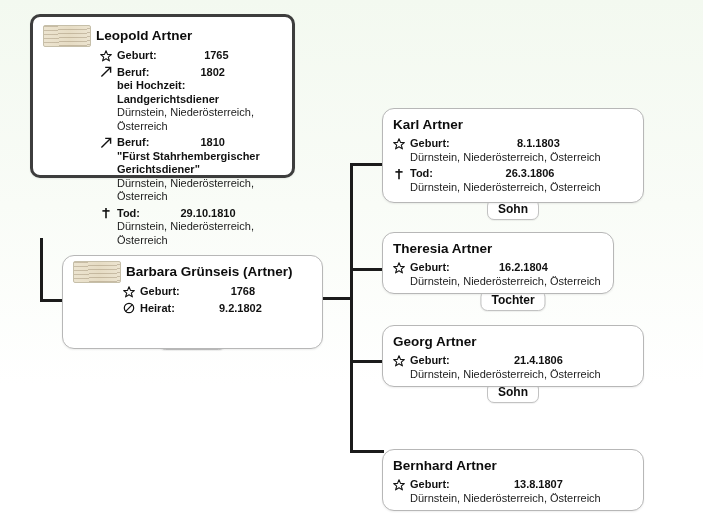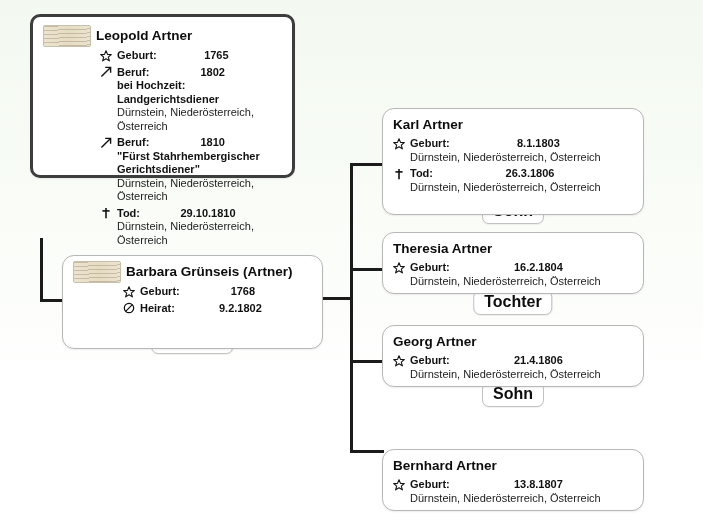--- a/index.html
+++ b/index.html
@@ -72,21 +72,21 @@
   .fact-place{padding-left:17px;line-height:13.5px;color:#1c1c1c;}
   .indent-main{margin-left:57px;}
   .indent-spouse{margin-left:50px;}
   .badge{
     position:absolute;
     transform:translateX(-50%);
     background:#ffffff;
     border:1.5px solid #c2c2c2;
     border-radius:7px;
     padding:2px 10px 3px;
-    font-size:16px;
+    font-size:12px;
     font-weight:700;
     color:#0d0d0d;
     z-index:2;
     white-space:nowrap;
     box-shadow:0 1px 1px rgba(0,0,0,0.06);
   }
 </style>
 </head>
 <body>
 
@@ -193,21 +193,21 @@
                 <line x1="2.7" y1="9.3" x2="9.3" y2="2.7" stroke="#111" stroke-width="1.2"></line>
               </svg>
             </span>
             <span class="fact-label">Heirat:</span>
             <span class="fact-value">9.2.1802</span>
           </div>
         </div>
       </div>
   </div>
 
-  <div class="card" style="left:382px;top:108px;width:262px;height:107px;">
+  <div class="card" style="left:382px;top:108px;width:262px;height:95px;">
     <div class="card-head">
       <div class="card-title">Karl Artner</div>
     </div>
     <div class="facts">
         <div class="fact">
           <div class="fact-row">
             <span class="fact-icon">
               <svg width="12" height="12" viewBox="0 0 12 12">
                 <path d="M6 0.8 L7.5 4.4 L11.3 4.6 L8.3 7.1 L9.4 10.9 L6 8.7 L2.6 10.9 L3.7 7.1 L0.7 4.6 L4.5 4.4 Z" fill="none" stroke="#111" stroke-width="1.1" stroke-linejoin="round"></path>
               </svg>
@@ -226,21 +226,21 @@
               </svg>
             </span>
             <span class="fact-label">Tod:</span>
             <span class="fact-value">26.3.1806</span>
           </div>
           <div class="fact-place">Dürnstein, Niederösterreich, Österreich</div>
         </div>
       </div>
   </div>
 
-  <div class="card" style="left:382px;top:232px;width:262px;height:62px;">
+  <div class="card" style="left:382px;top:232px;width:232px;height:62px;">
     <div class="card-head">
       <div class="card-title">Theresia Artner</div>
     </div>
     <div class="facts">
         <div class="fact">
           <div class="fact-row">
             <span class="fact-icon">
               <svg width="12" height="12" viewBox="0 0 12 12">
                 <path d="M6 0.8 L7.5 4.4 L11.3 4.6 L8.3 7.1 L9.4 10.9 L6 8.7 L2.6 10.9 L3.7 7.1 L0.7 4.6 L4.5 4.4 Z" fill="none" stroke="#111" stroke-width="1.1" stroke-linejoin="round"></path>
               </svg>

